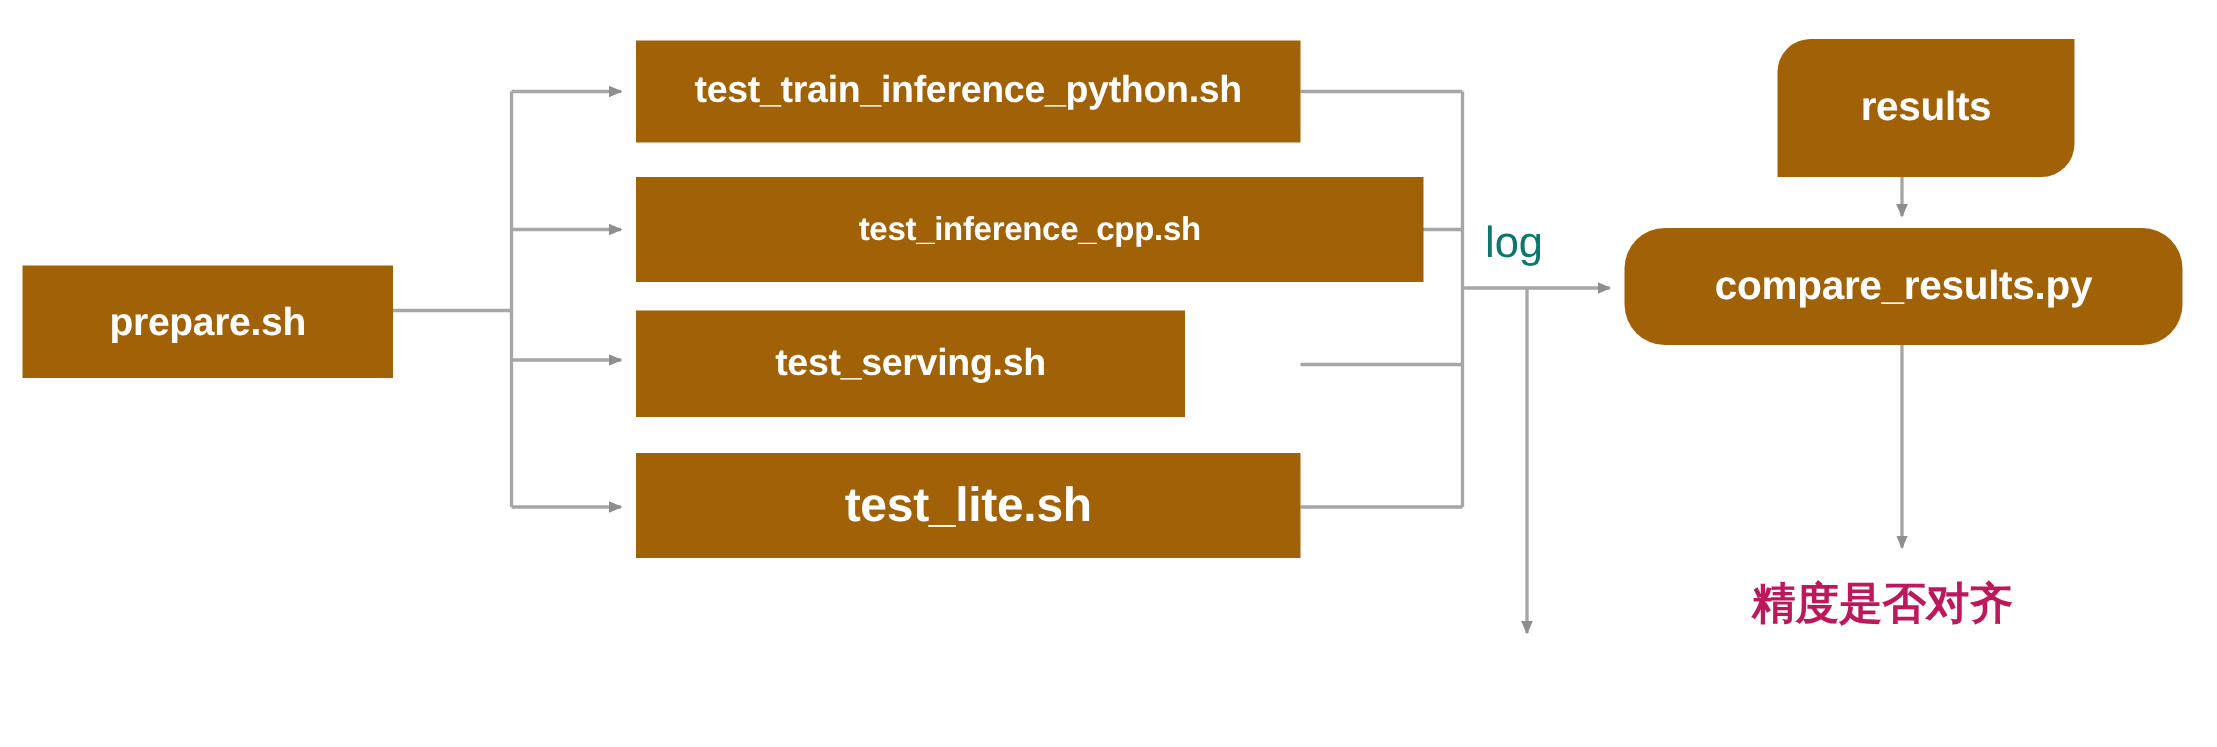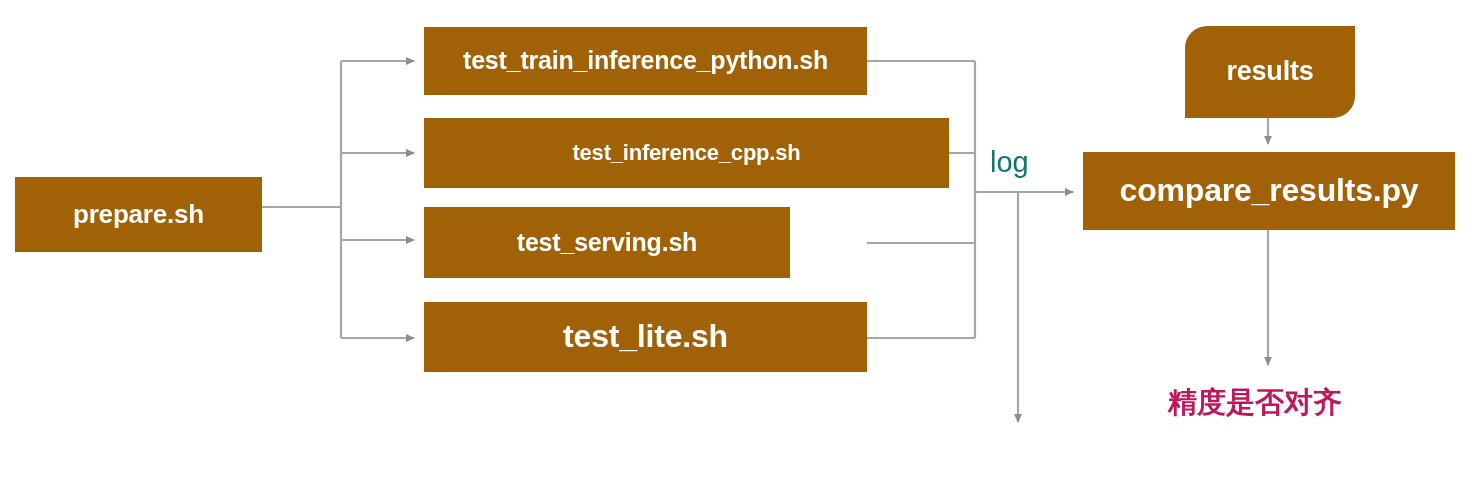--- a/index.html
+++ b/index.html
@@ -38,23 +38,23 @@
     letter-spacing: -0.2px;
     line-height: 1.1;
     white-space: nowrap;
   }
   
   #node-prepare      { left: 15px;   top: 177px; width: 247px; height: 75px;  font-size: 26px; justify-content: center; }
   #node-train        { left: 424px;  top: 27px;  width: 443px; height: 68px;  font-size: 25px; }
   #node-cpp          { left: 424px;  top: 118px; width: 525px; height: 70px;  font-size: 22px; }
   #node-serving      { left: 424px;  top: 207px; width: 366px; height: 71px;  font-size: 25px; }
   #node-lite         { left: 424px;  top: 302px; width: 443px; height: 70px;  font-size: 32px; }
-  #node-results      { left: 1185px; top: 26px;  width: 170px; height: 92px;  font-size: 27px;
+  #node-results      { left: 1185px; top: 26px;  width: 198px; height: 92px;  font-size: 27px;
                        border-radius: 22px 0 22px 0; text-align: center; }
-  #node-compare      { left: 1083px; top: 152px; width: 372px; height: 78px;  font-size: 32px; }
+  #node-compare      { left: 1083px; top: 152px; width: 372px; height: 78px;  font-size: 27px; border-radius: 27px; }
 
   .caption {
     position: absolute;
     color: #be185d;
     font-size: 29px;
     font-weight: bold;
     white-space: nowrap;
     font-family: "DejaVu Sans", "Liberation Sans", sans-serif;
   }
   #caption-function { left: 916px;  top: 443px; }

